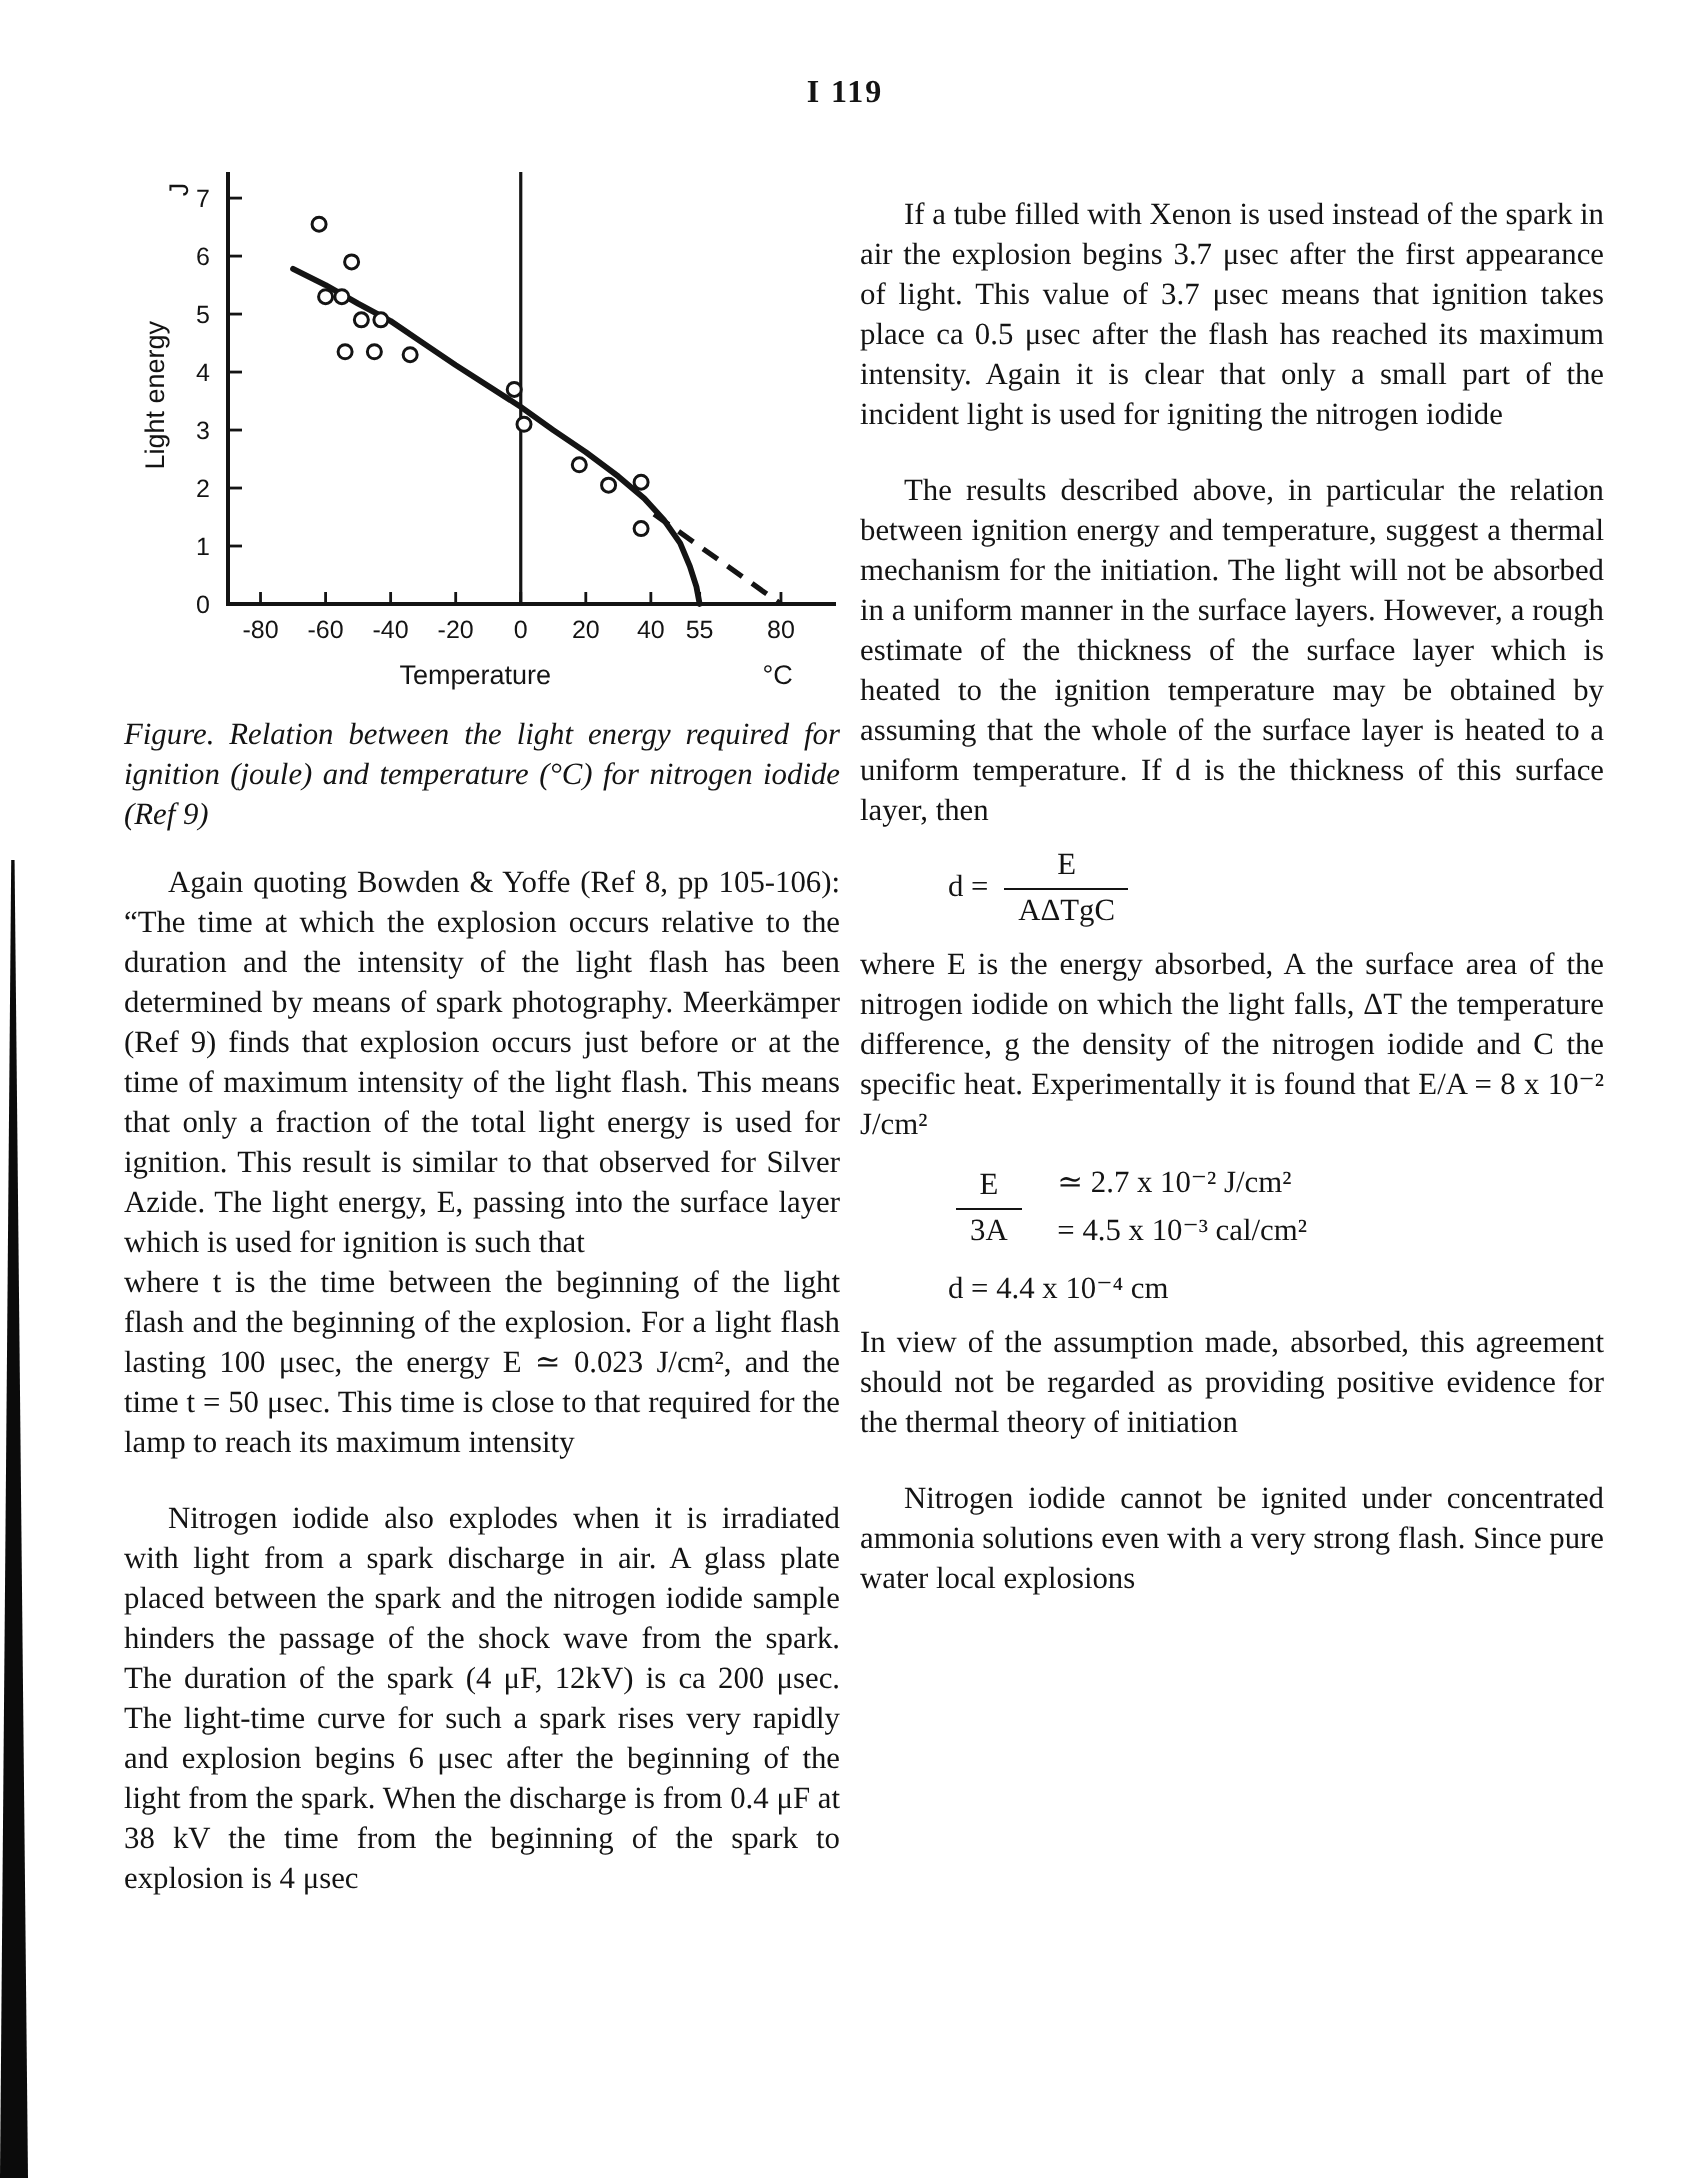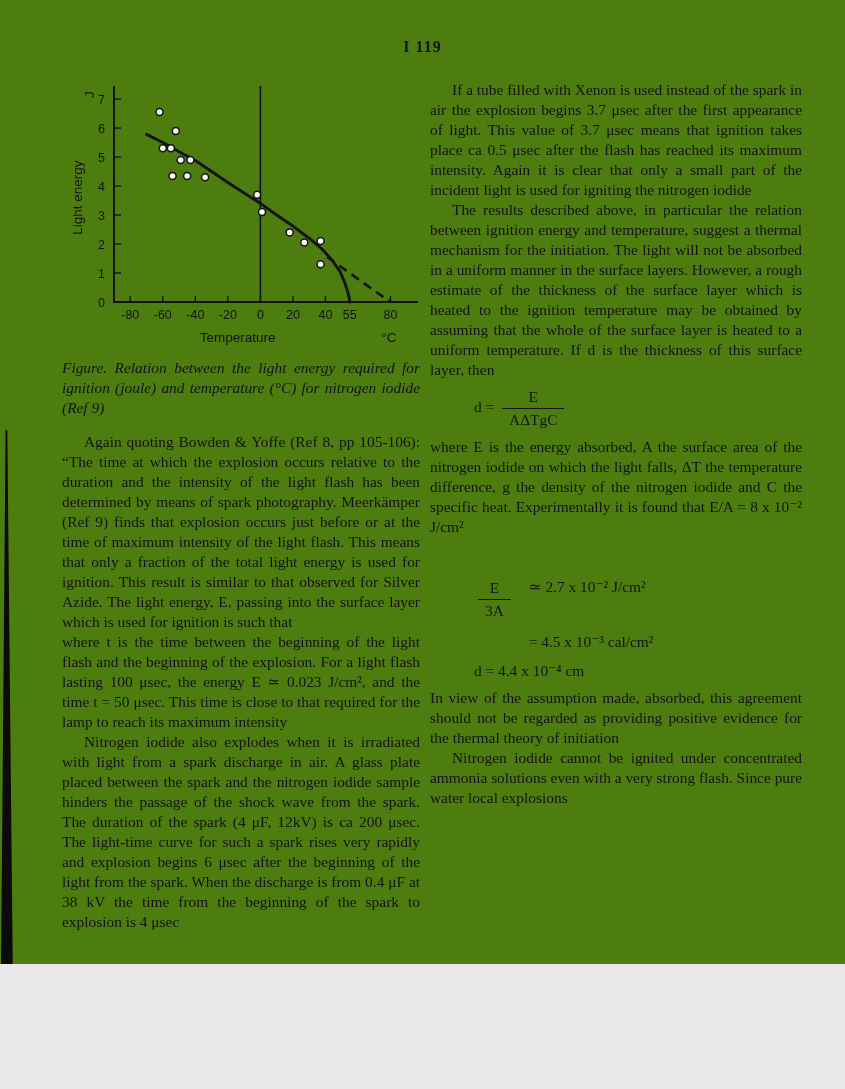--- a/index.html
+++ b/index.html
@@ -1,42 +1,42 @@
 <!DOCTYPE html>
 <html><head>
 <meta charset="utf-8">
 <style>
   html,body{margin:0;padding:0;background:#e8e8e8;}
   .page{
     position:relative;
-    width:845px;height:964px;
-    background:#4d7c0f;
+    width:845px;height:1089px;
+    background:#ffffff;
     font-family:"Liberation Serif","DejaVu Serif","DejaVu Sans",serif;
     color:#141414;
     overflow:hidden;
   }
   .page-number{
     position:absolute;top:38px;left:0;width:845px;
     text-align:center;font-weight:bold;font-size:16px;letter-spacing:1px;
   }
   .col{position:absolute;font-size:15.4px;line-height:20px;text-align:justify;}
   .col-left{left:62px;top:78px;width:358px;}
   .col-right{left:430px;top:80px;width:372px;}
   p{margin:0;}
-  p.indent{text-indent:22px;}
+  p.indent{text-indent:22px;margin-top:18px;}
   .caption{margin-top:8px;text-align:justify;font-style:italic;}
   .figure-chart{width:358px;height:272px;display:block;}
   .chart-svg .tick{font-size:12.5px;fill:#141414;font-family:"Liberation Sans","DejaVu Sans",sans-serif;}
   .chart-svg .axis-label{font-size:13.5px;fill:#141414;font-family:"Liberation Sans","DejaVu Sans",sans-serif;}
   .equation{margin:7px 0 7px 44px;white-space:nowrap;}
   .frac{display:inline-block;vertical-align:middle;text-align:center;margin:0 4px;}
   .frac .num{display:block;border-bottom:1.5px solid #141414;padding:0 7px 1px;}
   .frac .den{display:block;padding:1px 7px 0;}
   .eq-lines{display:inline-block;vertical-align:middle;margin-left:10px;}
-  .eq-lines .eq-line{display:block;line-height:24px;margin-top:31px;}
+  .eq-lines .eq-line{display:block;line-height:24px;}
   .gutter-shadow{
     position:absolute;left:0;top:430px;width:14px;height:659px;
     background:#0b0b0b;
     clip-path:polygon(40% 0%, 52% 0%, 100% 100%, 0% 100%);
   }
 </style>
 </head>
 <body>
 
 <div class="page">

